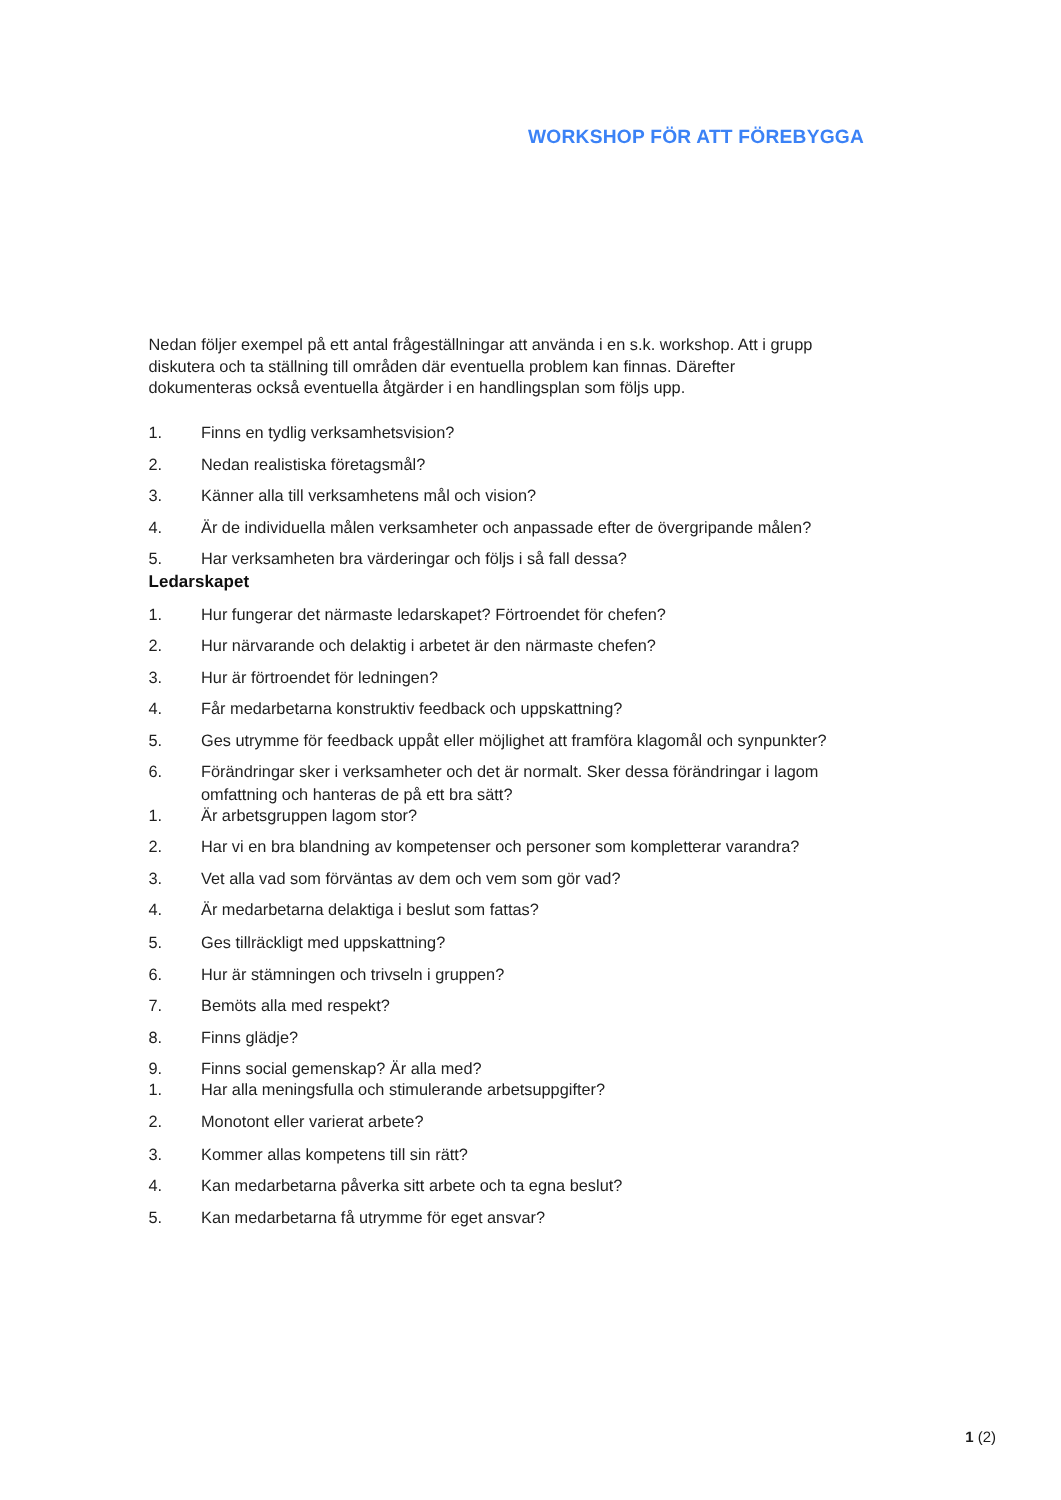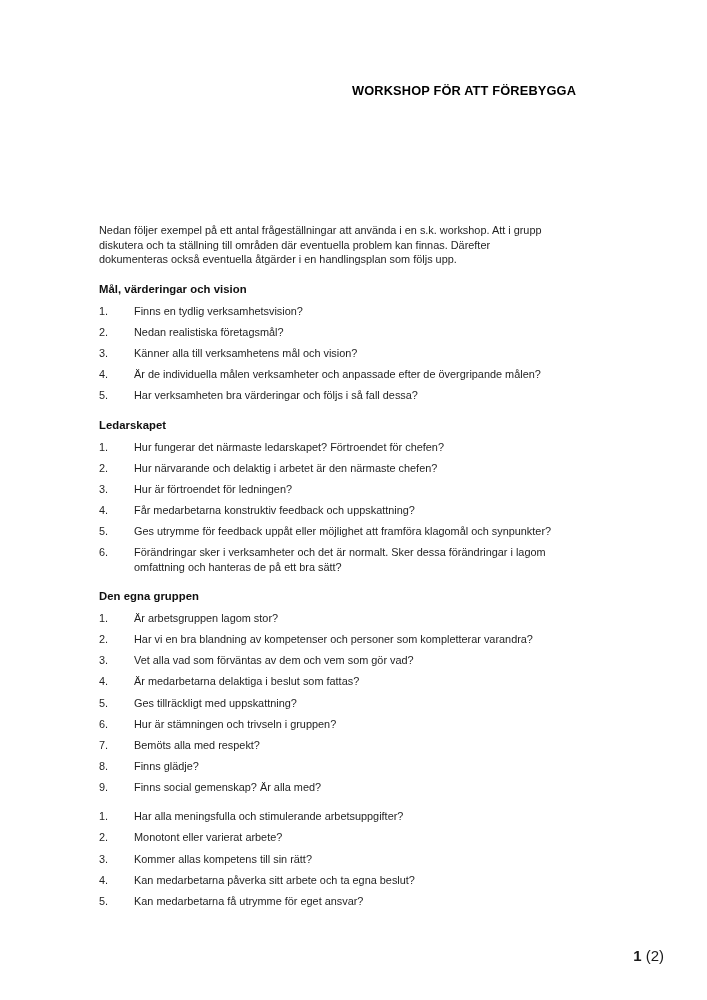--- a/index.html
+++ b/index.html
@@ -25,21 +25,21 @@
   
   .doc-title {
     position: absolute;
     left: 352px;
     top: 82px;
     width: 300px;
     font-size: 12.8px;
     font-weight: bold;
     line-height: 17px;
     letter-spacing: 0.15px;
-    color: #000000;
+    color: #3b82f6;
   }
   .doc-title .tline { display: block; white-space: nowrap; }
 
   
   .content {
     position: absolute;
     left: 99px;
     top: 223px;
     width: 496px;
   }
@@ -47,21 +47,20 @@
   .intro {
     font-size: 10.9px;
     line-height: 14.6px;
     color: #1f1f1f;
     margin: 0 0 0 0;
     width: 492px;
   }
   .intro .pline { display: block; }
 
   .section {
-    margin-top: 15px;
   }
   .section:first-of-type { margin-top: 15px; }
 
   .section-heading {
     font-size: 11.3px;
     font-weight: bold;
     color: #0f0f0f;
     line-height: 15px;
     margin: 0 0 7px 0;
     letter-spacing: 0.05px;
@@ -92,21 +91,21 @@
   }
   .qtext {
     display: block;
   }
 
   
   .footer {
     position: absolute;
     right: 43px;
     bottom: 36px;
-    font-size: 15px;
+    font-size: 10px;
     color: #1a1a1a;
     white-space: nowrap;
   }
   .footer .pg-current { font-weight: bold; }
   .footer .pg-total { font-weight: normal; }
 </style>
 </head>
 <body>
 
 <div id="page">
@@ -117,21 +116,20 @@
 
   <div class="content">
 
     <p class="intro">
       <span class="pline">Nedan följer exempel på ett antal frågeställningar att använda i en s.k. workshop. Att i grupp</span>
       <span class="pline">diskutera och ta ställning till områden där eventuella problem kan finnas. Därefter</span>
       <span class="pline">dokumenteras också eventuella åtgärder i en handlingsplan som följs upp.</span>
     </p>
 
     <div class="section">
-      <h2 class="section-heading">Mål, värderingar och vision</h2>
       <ol class="qlist">
         <li class="qitem">
           <span class="qnum">1.</span>
           <span class="qtext">Finns en tydlig verksamhetsvision?</span>
         </li>
         <li class="qitem">
           <span class="qnum">2.</span>
           <span class="qtext">Nedan realistiska företagsmål?</span>
         </li>
         <li class="qitem">
@@ -173,21 +171,20 @@
           <span class="qtext">Ges utrymme för feedback uppåt eller möjlighet att framföra klagomål och synpunkter?</span>
         </li>
         <li class="qitem">
           <span class="qnum">6.</span>
           <span class="qtext">Förändringar sker i verksamheter och det är normalt. Sker dessa förändringar i lagom omfattning och hanteras de på ett bra sätt?</span>
         </li>
       </ol>
     </div>
 
     <div class="section">
-      <h2 class="section-heading">Den egna gruppen</h2>
       <ol class="qlist">
         <li class="qitem">
           <span class="qnum">1.</span>
           <span class="qtext">Är arbetsgruppen lagom stor?</span>
         </li>
         <li class="qitem">
           <span class="qnum">2.</span>
           <span class="qtext">Har vi en bra blandning av kompetenser och personer som kompletterar varandra?</span>
         </li>
         <li class="qitem">

